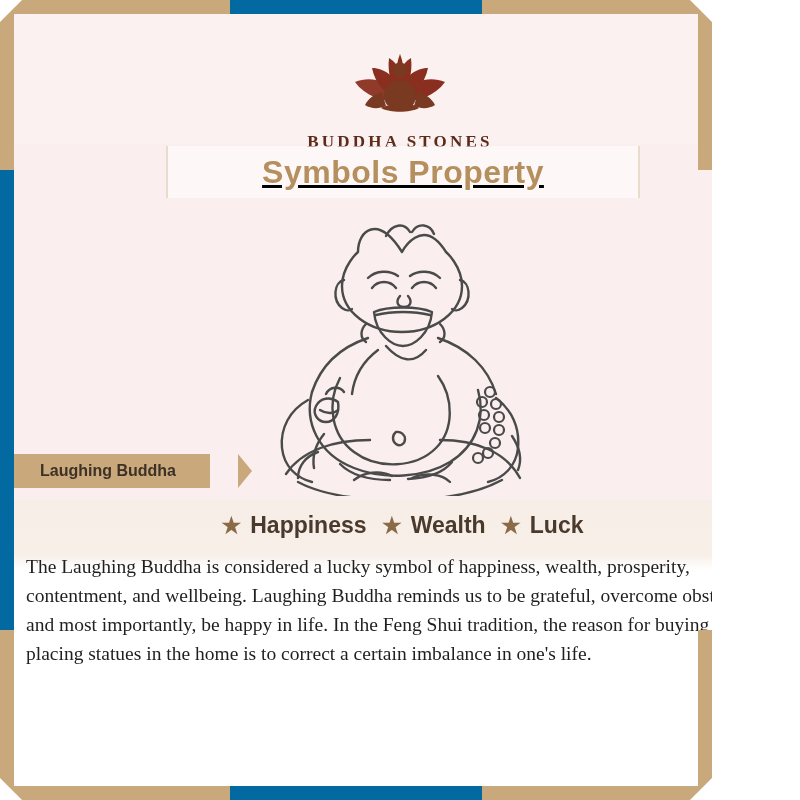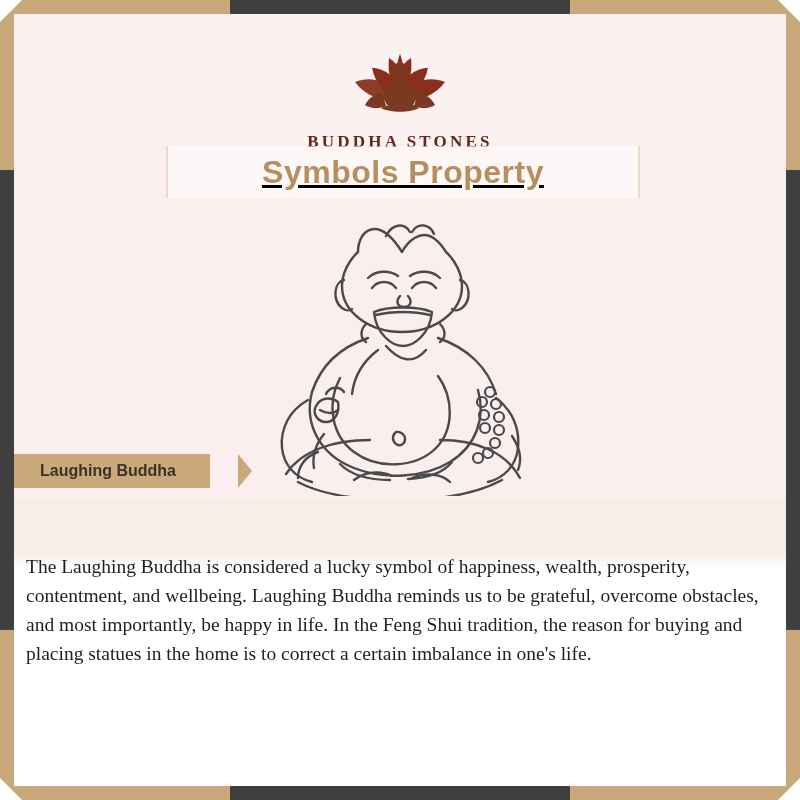--- a/index.html
+++ b/index.html
@@ -9,23 +9,23 @@
   body {
     width: 800px;
     height: 800px;
     font-family: "Liberation Sans", sans-serif;
     background: #ffffff;
     overflow: hidden;
   }
 
   #page {
     position: relative;
-    width: 800px;
+    width: 712px;
     height: 800px;
-    background: #404040;
+    background: #0369a1;
     overflow: hidden;
   }
 
   
   .corner {
     position: absolute;
     background: #c9a87c;
     z-index: 5;
   }
   .corner-tl-h { top: 0; left: 0; width: 230px; height: 14px; }
@@ -317,17 +317,22 @@
           <path d="M322 240 c8 12 10 24 6 34"></path>
         </g>
       </svg>
     </div>
 
     <div class="ribbon">
       <span class="ribbon-text">Laughing Buddha</span>
     </div>
     <div class="ribbon-tail"></div>
 
+    <div class="keywords">
+      <span class="star">★</span><span class="kw">Happiness</span>
+      <span class="star">★</span><span class="kw">Wealth</span>
+      <span class="star">★</span><span class="kw">Luck</span>
+    </div>
 
     <div class="body-text">The Laughing Buddha is considered a lucky symbol of happiness, wealth, prosperity, contentment, and wellbeing. Laughing Buddha reminds us to be grateful, overcome obstacles, and most importantly, be happy in life. In the Feng Shui tradition, the reason for buying and placing statues in the home is to correct a certain imbalance in one's life.</div>
 
   </div>
 </div>
 
 </body></html>

